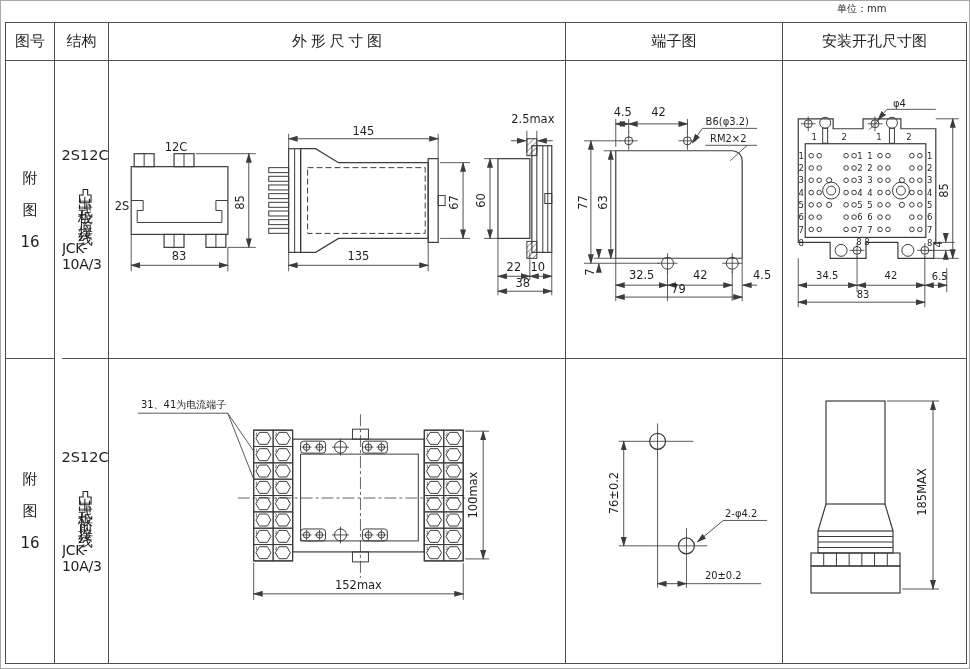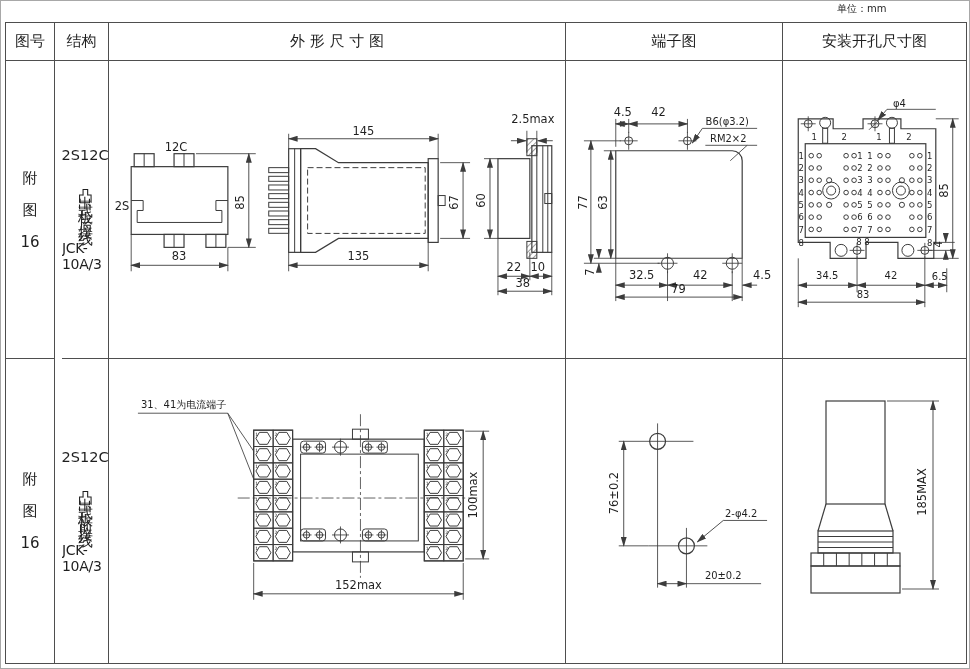--- a/index.html
+++ b/index.html
@@ -9,21 +9,21 @@
          font-family:"DejaVu Sans","Liberation Sans",sans-serif;color:var(--text);}
   .unit{position:absolute;top:1px;left:836px;font-size:10px;text-align:right;}
   .tbl{position:absolute;left:4px;top:21px;display:grid;
        grid-template-columns:49px 54px 457px 217px 183px;
        grid-template-rows:38px 298px 304px;
        border:1.6px solid var(--grid);background:var(--bg);}
   .cell{position:relative;box-sizing:border-box;overflow:hidden;
         border-right:1.6px solid var(--grid);border-bottom:1.6px solid var(--grid);}
   .tbl > .cell:nth-child(5n){border-right:none;}
   .tbl > .cell:nth-child(n+11){border-bottom:none;}
-  .head{display:flex;align-items:center;justify-content:center;font-size:15px;}
+  .head{display:flex;align-items:center;justify-content:center;font-size:15px;font-family:Liberation Serif, serif;}
   .figc{display:flex;flex-direction:column;align-items:center;justify-content:center;
         gap:13px;font-size:15px;}
   .strc{display:flex;flex-direction:column;align-items:center;justify-content:center;
         gap:14px;margin-left:7px;}
   .model{font-size:14.5px;}
   .vert{writing-mode:vertical-rl;text-orientation:upright;letter-spacing:7px;
         font-size:15px;line-height:1;}
   .code{font-size:14px;letter-spacing:-0.3px;}
   .draw svg{display:block;width:100%;height:100%;}
   svg{overflow:visible;}

